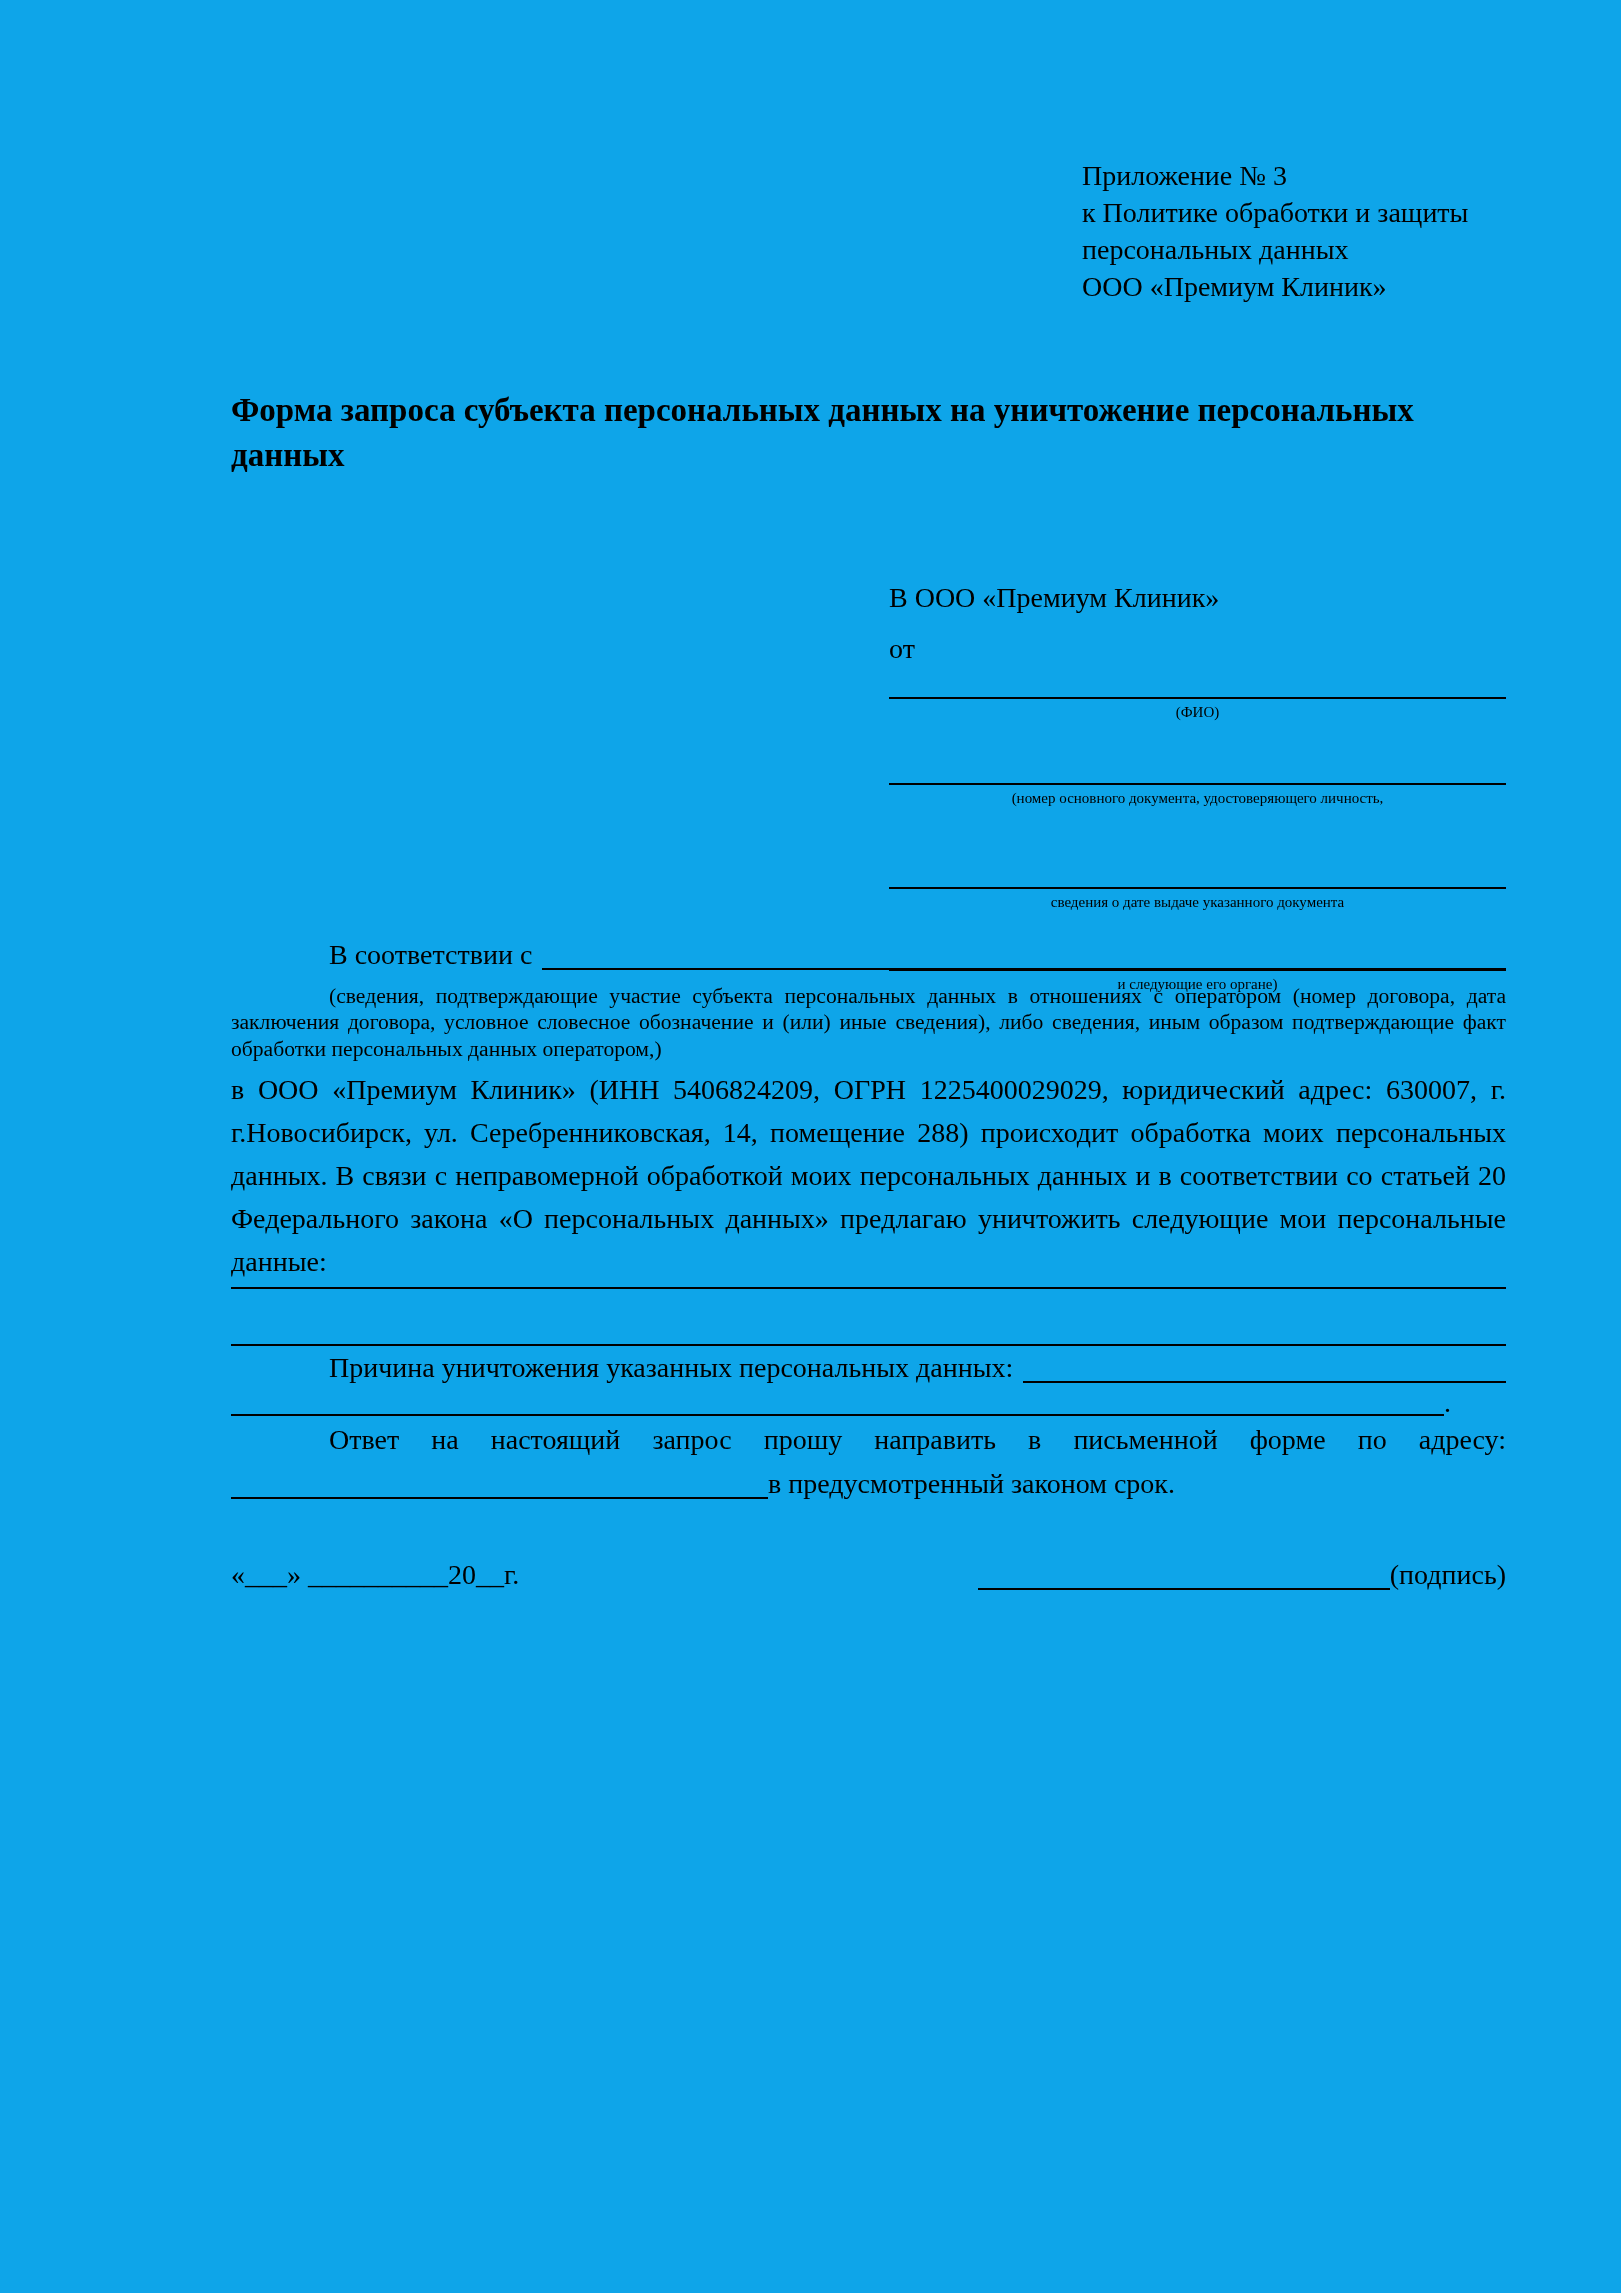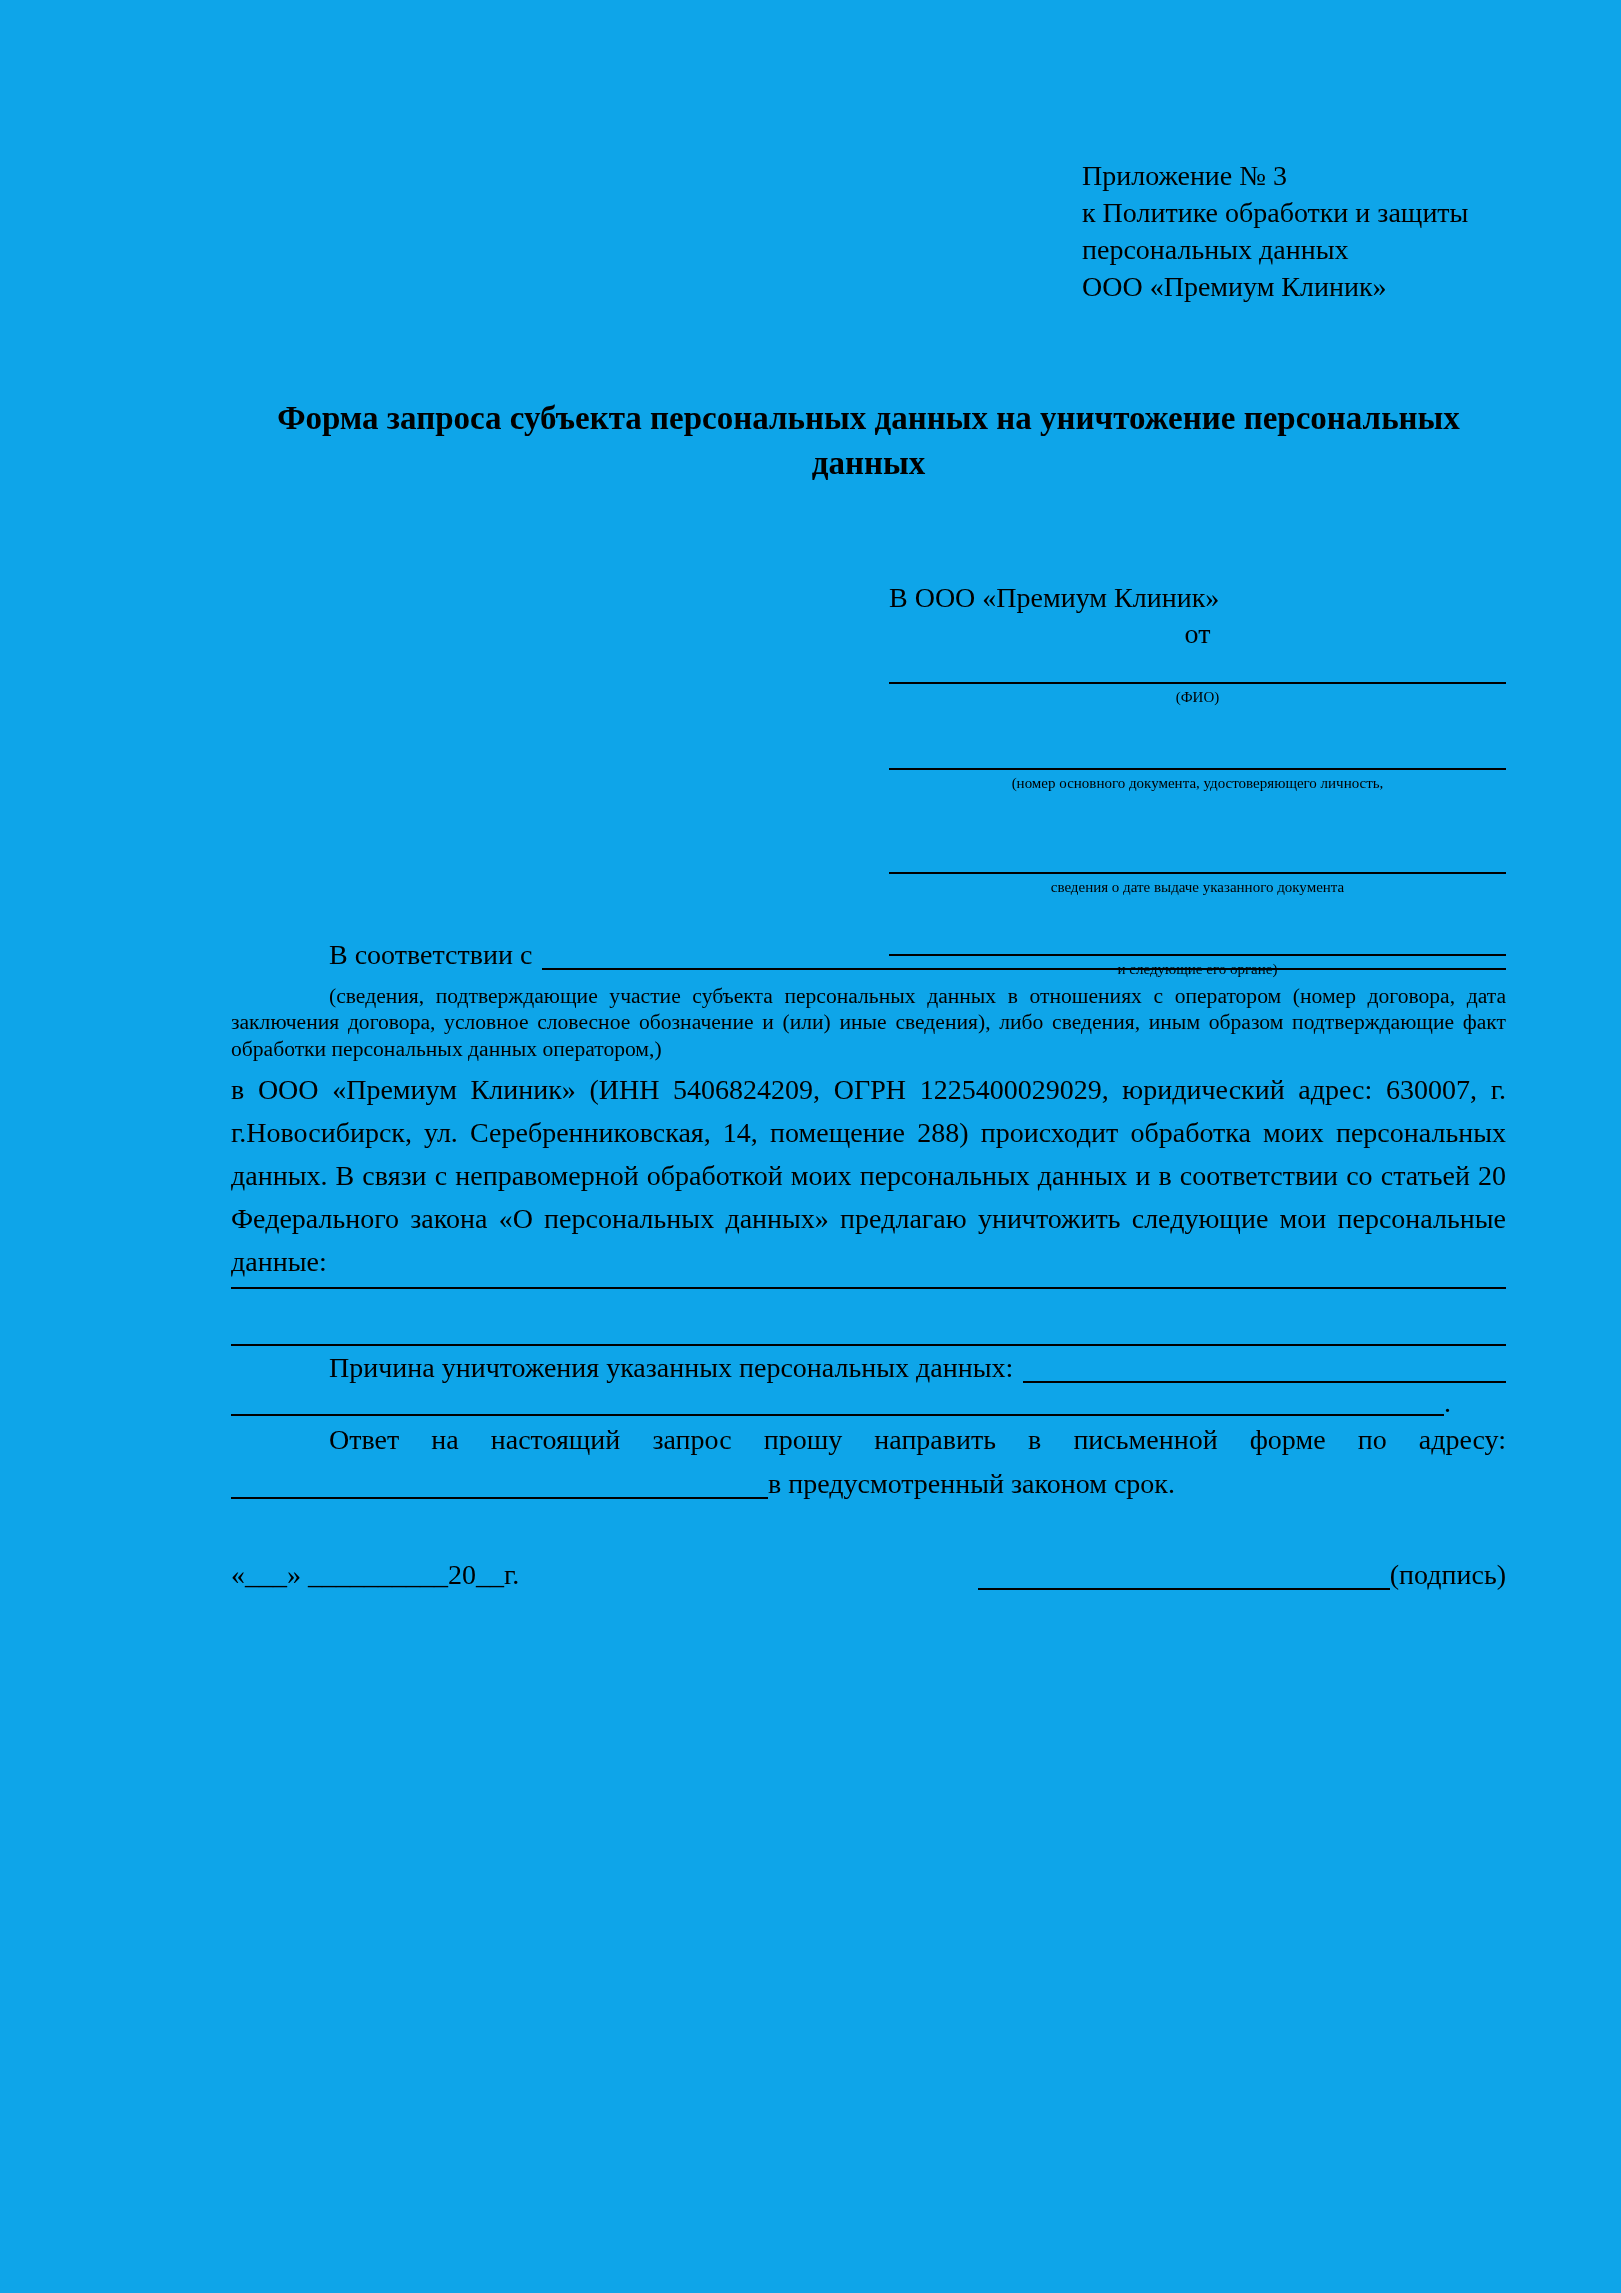--- a/index.html
+++ b/index.html
@@ -14,31 +14,30 @@
   }
 
   
   .appendix {
     position:absolute; left:1082px; top:157px;
     font-size:28px; line-height:37px; white-space:nowrap;
   }
 
   
   .title {
-    position:absolute; left:231px; top:396px; width:1275px;
+    position:absolute; left:231px; top:388px; width:1275px;
     margin:0; font-size:33px; line-height:45px; font-weight:700;
-    text-align:center;
   }
 
   
   .recipient {
     position:absolute; left:889px; top:580px; width:617px;
     font-size:28px; line-height:35px;
   }
-  .r-from { margin-top:1px;text-align:center; }
+  .r-from { margin-top:16px; }
   .fill { border-bottom:2.9px solid #000; }
   .f1 { height:31px; }
   .f2 { height:57px; }
   .f3 { height:74px; }
   .f4 { height:53px; }
   .cap {
     font-size:15px; line-height:27.4px; text-align:center; white-space:nowrap;
   }
 
   

